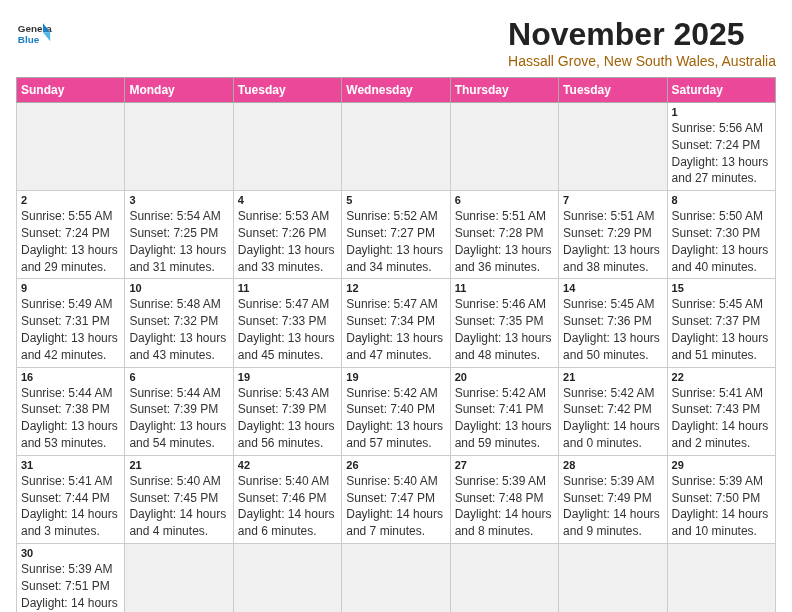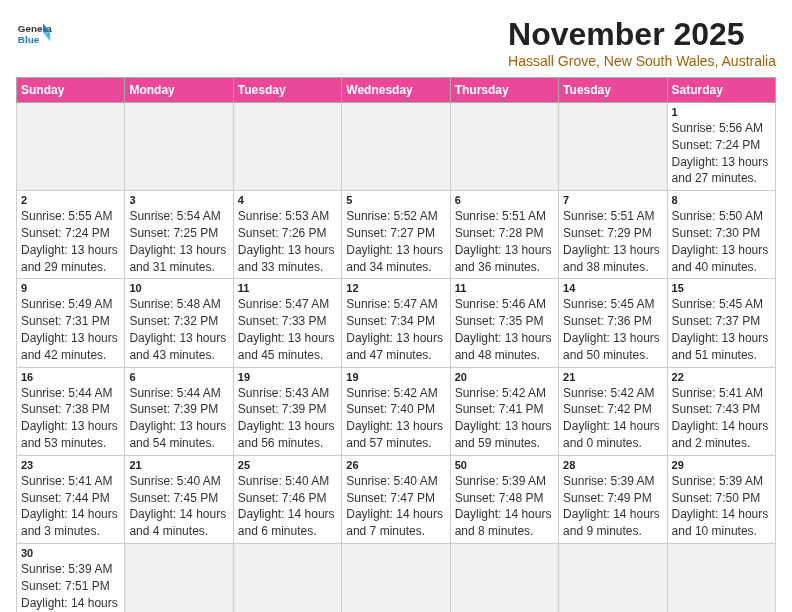--- a/index.html
+++ b/index.html
@@ -207,37 +207,37 @@
           <span class="day-number">21</span>
           <div class="day-info">Sunrise: 5:42 AM<br>Sunset: 7:42 PM<br>Daylight: 14 hours<br>and 0 minutes.</div>
         </td>
         <td>
           <span class="day-number">22</span>
           <div class="day-info">Sunrise: 5:41 AM<br>Sunset: 7:43 PM<br>Daylight: 14 hours<br>and 2 minutes.</div>
         </td>
       </tr>
       <tr>
         <td>
-          <span class="day-number">23</span>
+          <span class="day-number">31</span>
           <div class="day-info">Sunrise: 5:41 AM<br>Sunset: 7:44 PM<br>Daylight: 14 hours<br>and 3 minutes.</div>
         </td>
         <td>
           <span class="day-number">21</span>
           <div class="day-info">Sunrise: 5:40 AM<br>Sunset: 7:45 PM<br>Daylight: 14 hours<br>and 4 minutes.</div>
         </td>
         <td>
-          <span class="day-number">25</span>
+          <span class="day-number">42</span>
           <div class="day-info">Sunrise: 5:40 AM<br>Sunset: 7:46 PM<br>Daylight: 14 hours<br>and 6 minutes.</div>
         </td>
         <td>
           <span class="day-number">26</span>
           <div class="day-info">Sunrise: 5:40 AM<br>Sunset: 7:47 PM<br>Daylight: 14 hours<br>and 7 minutes.</div>
         </td>
         <td>
-          <span class="day-number">50</span>
+          <span class="day-number">27</span>
           <div class="day-info">Sunrise: 5:39 AM<br>Sunset: 7:48 PM<br>Daylight: 14 hours<br>and 8 minutes.</div>
         </td>
         <td>
           <span class="day-number">28</span>
           <div class="day-info">Sunrise: 5:39 AM<br>Sunset: 7:49 PM<br>Daylight: 14 hours<br>and 9 minutes.</div>
         </td>
         <td>
           <span class="day-number">29</span>
           <div class="day-info">Sunrise: 5:39 AM<br>Sunset: 7:50 PM<br>Daylight: 14 hours<br>and 10 minutes.</div>
         </td>

